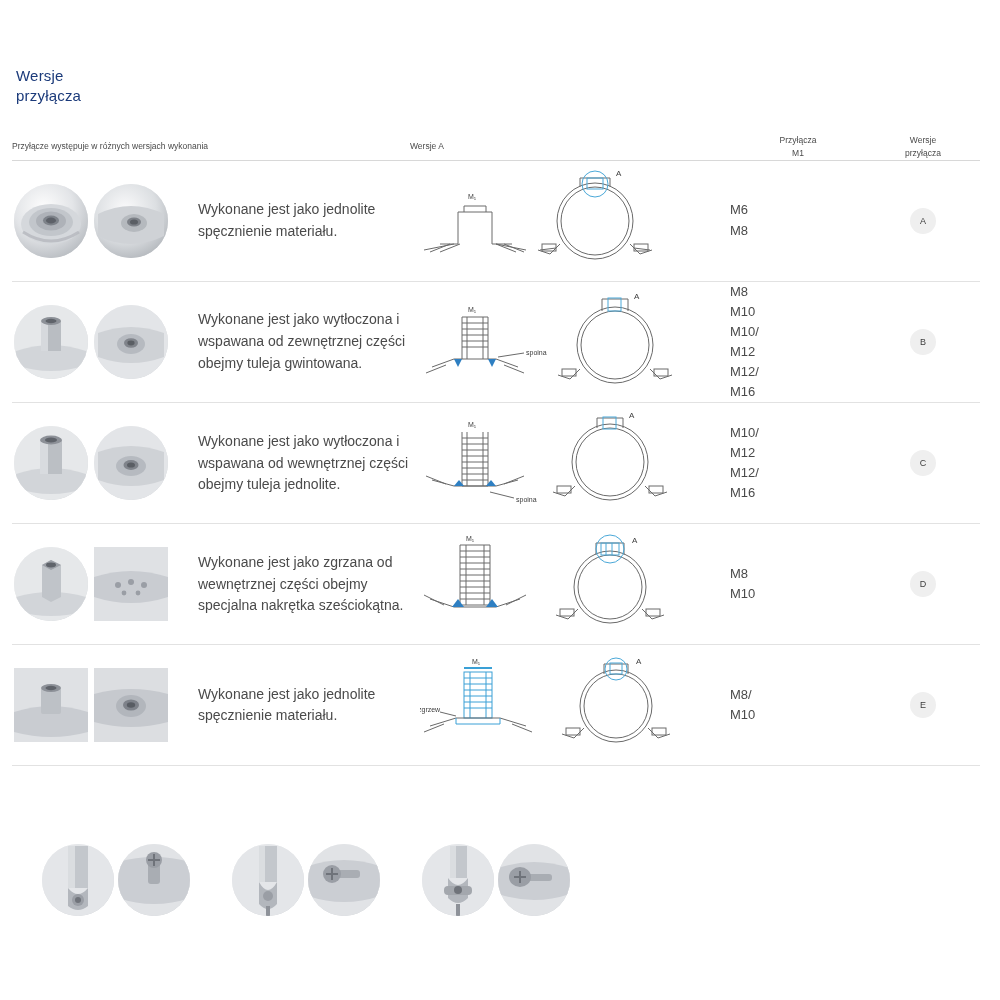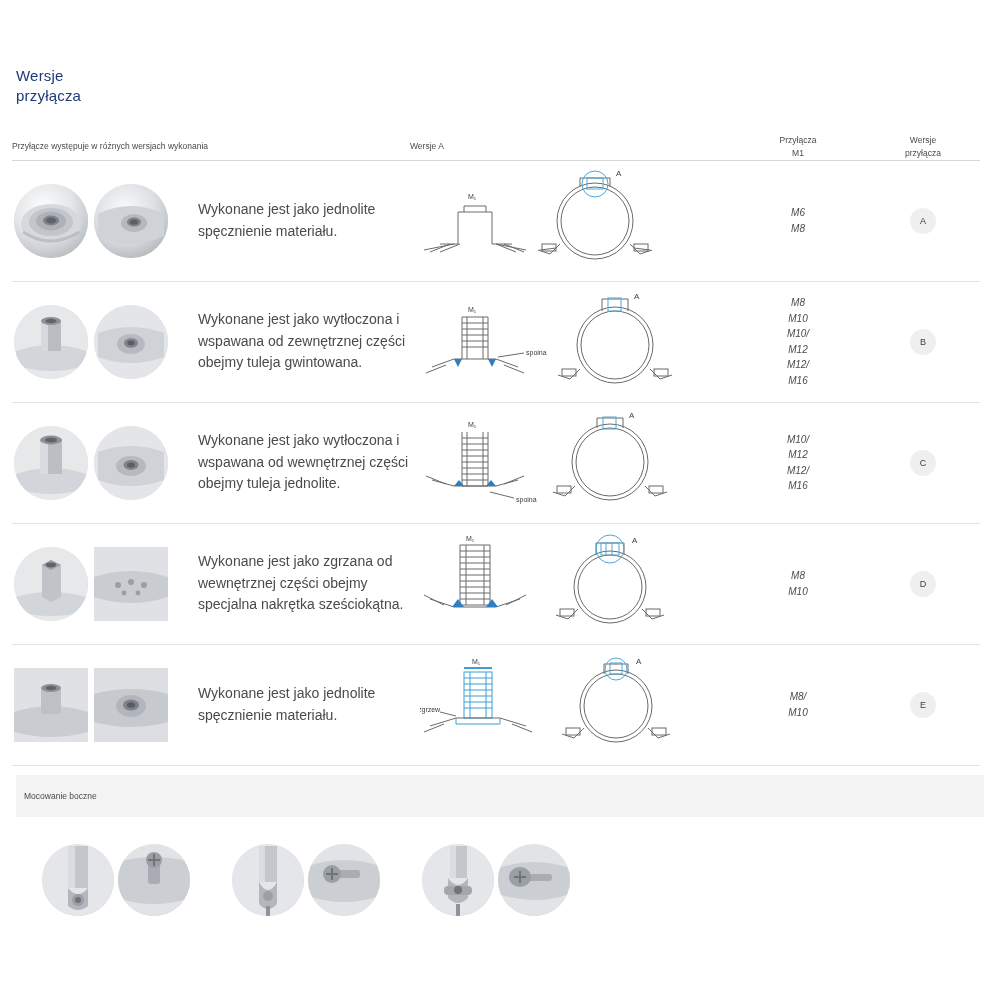--- a/index.html
+++ b/index.html
@@ -61,25 +61,23 @@
     height: 120px;
   }
   tbody tr:first-child td { border-top: 0; }
   .desc {
     font-size: 14px;
     line-height: 1.55;
     color: #4a4a4a;
     padding: 0 16px 0 2px;
   }
   .sizes {
-    font-size: 10px;
+    font-size: 13px;
     line-height: 1.55;
     color: #4a4a4a;
-    text-align: center;
-    font-style: italic;
   }
   .version-badge {
     width: 26px;
     height: 26px;
     border-radius: 50%;
     background: #efefef;
     color: #3c3c3c;
     font-size: 9px;
     display: flex;
     align-items: center;
@@ -489,23 +487,20 @@
           <div>M10</div>
         </td>
         <td>
           <div class="version-badge">E</div>
         </td>
       </tr>
 
     </tbody>
   </table>
 
-  <div class="section-bar">
-    <span>Mocowanie boczne</span>
-  </div>
 
   <div class="side-mount">
 
     <div class="sm-pair">
       <div class="sm-photo">
         <svg width="72" height="72" viewBox="0 0 72 72">
           <rect width="72" height="72" fill="#e4e6e9"></rect>
           <rect x="26" y="2" width="20" height="42" fill="#c3c7cc"></rect>
           <rect x="26" y="2" width="7" height="42" fill="#dadde0"></rect>
           <path d="M26 44 Q36 56 46 44 L46 62 Q36 70 26 62 Z" fill="#b3b7bd"></path>

